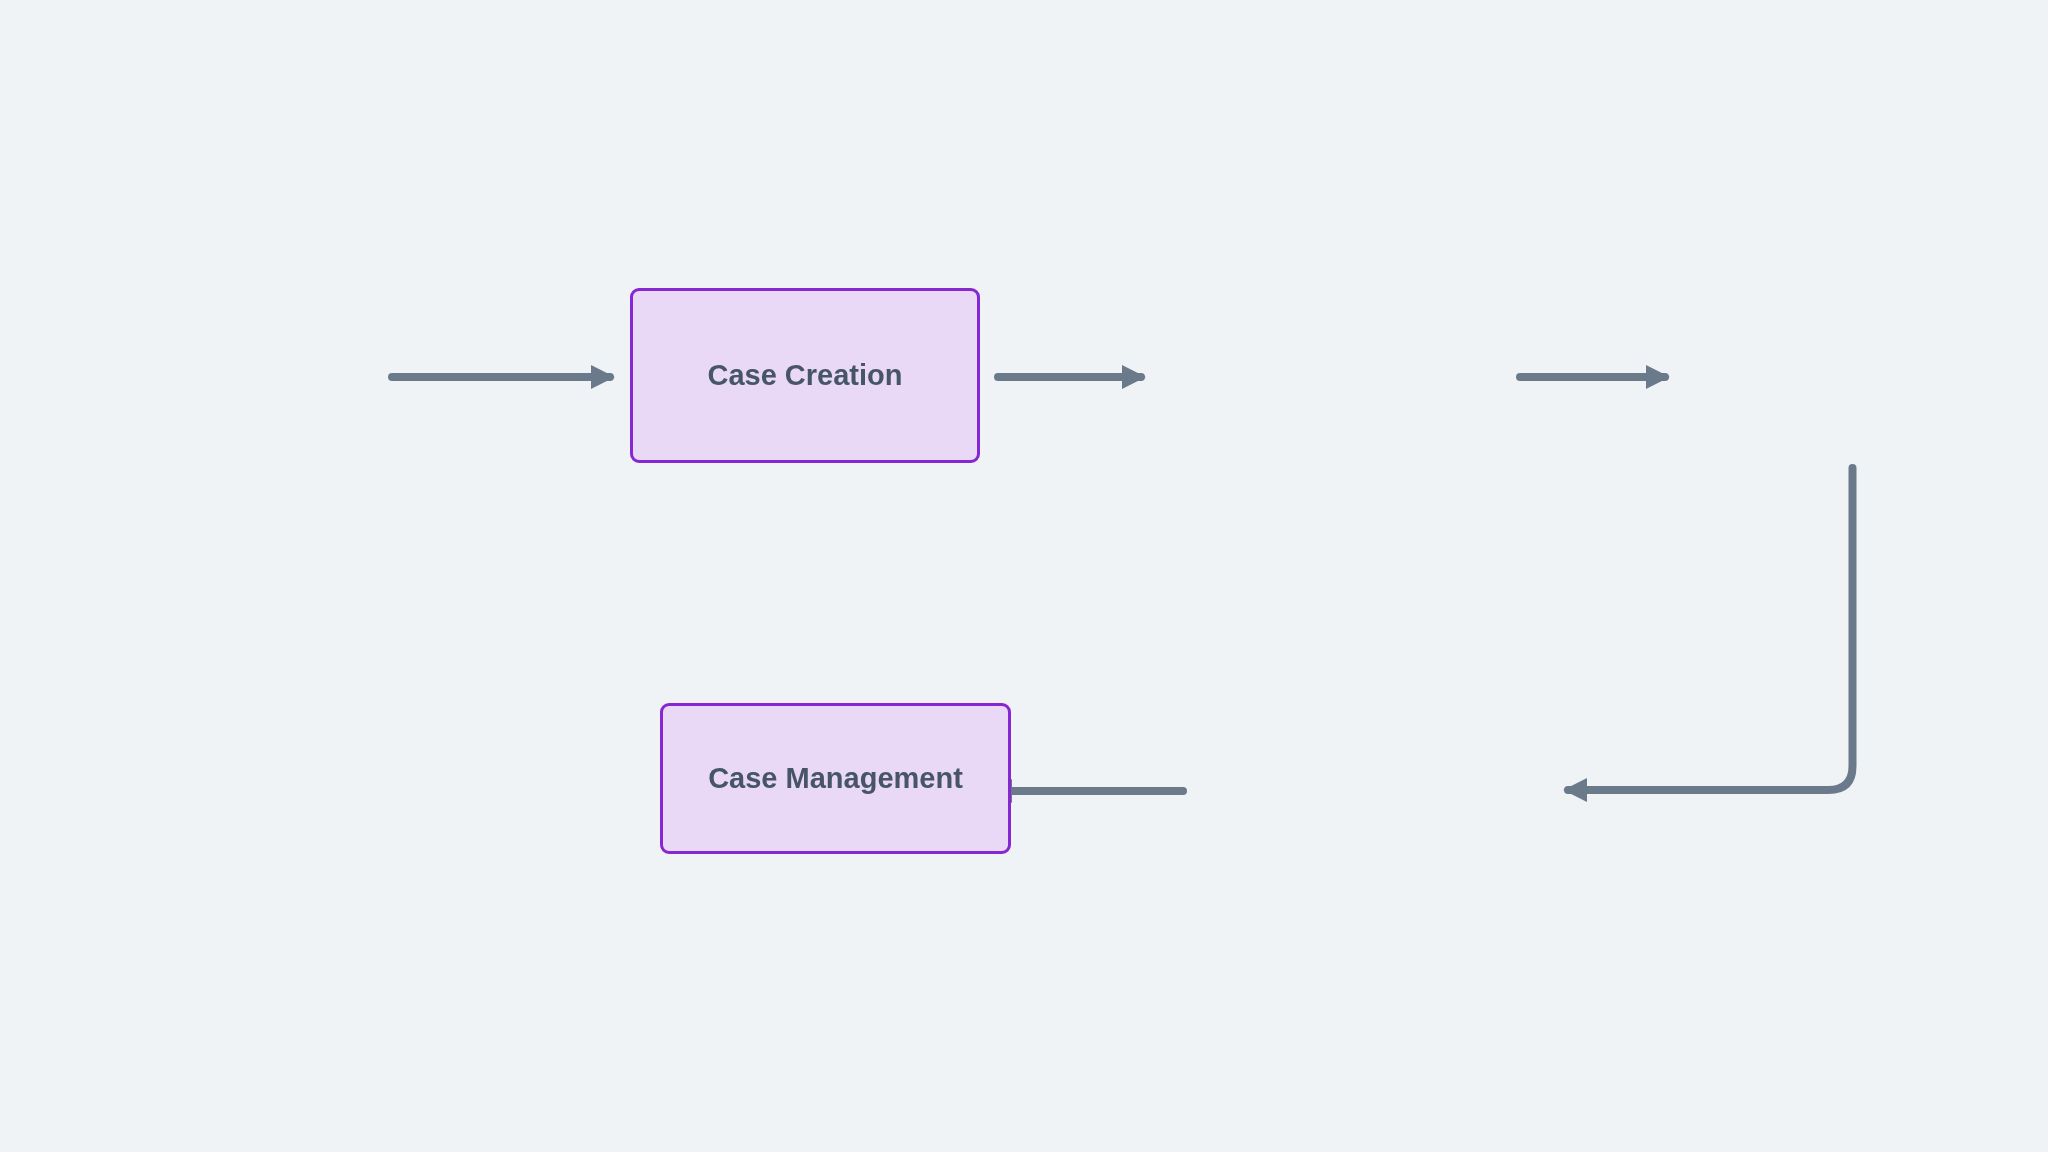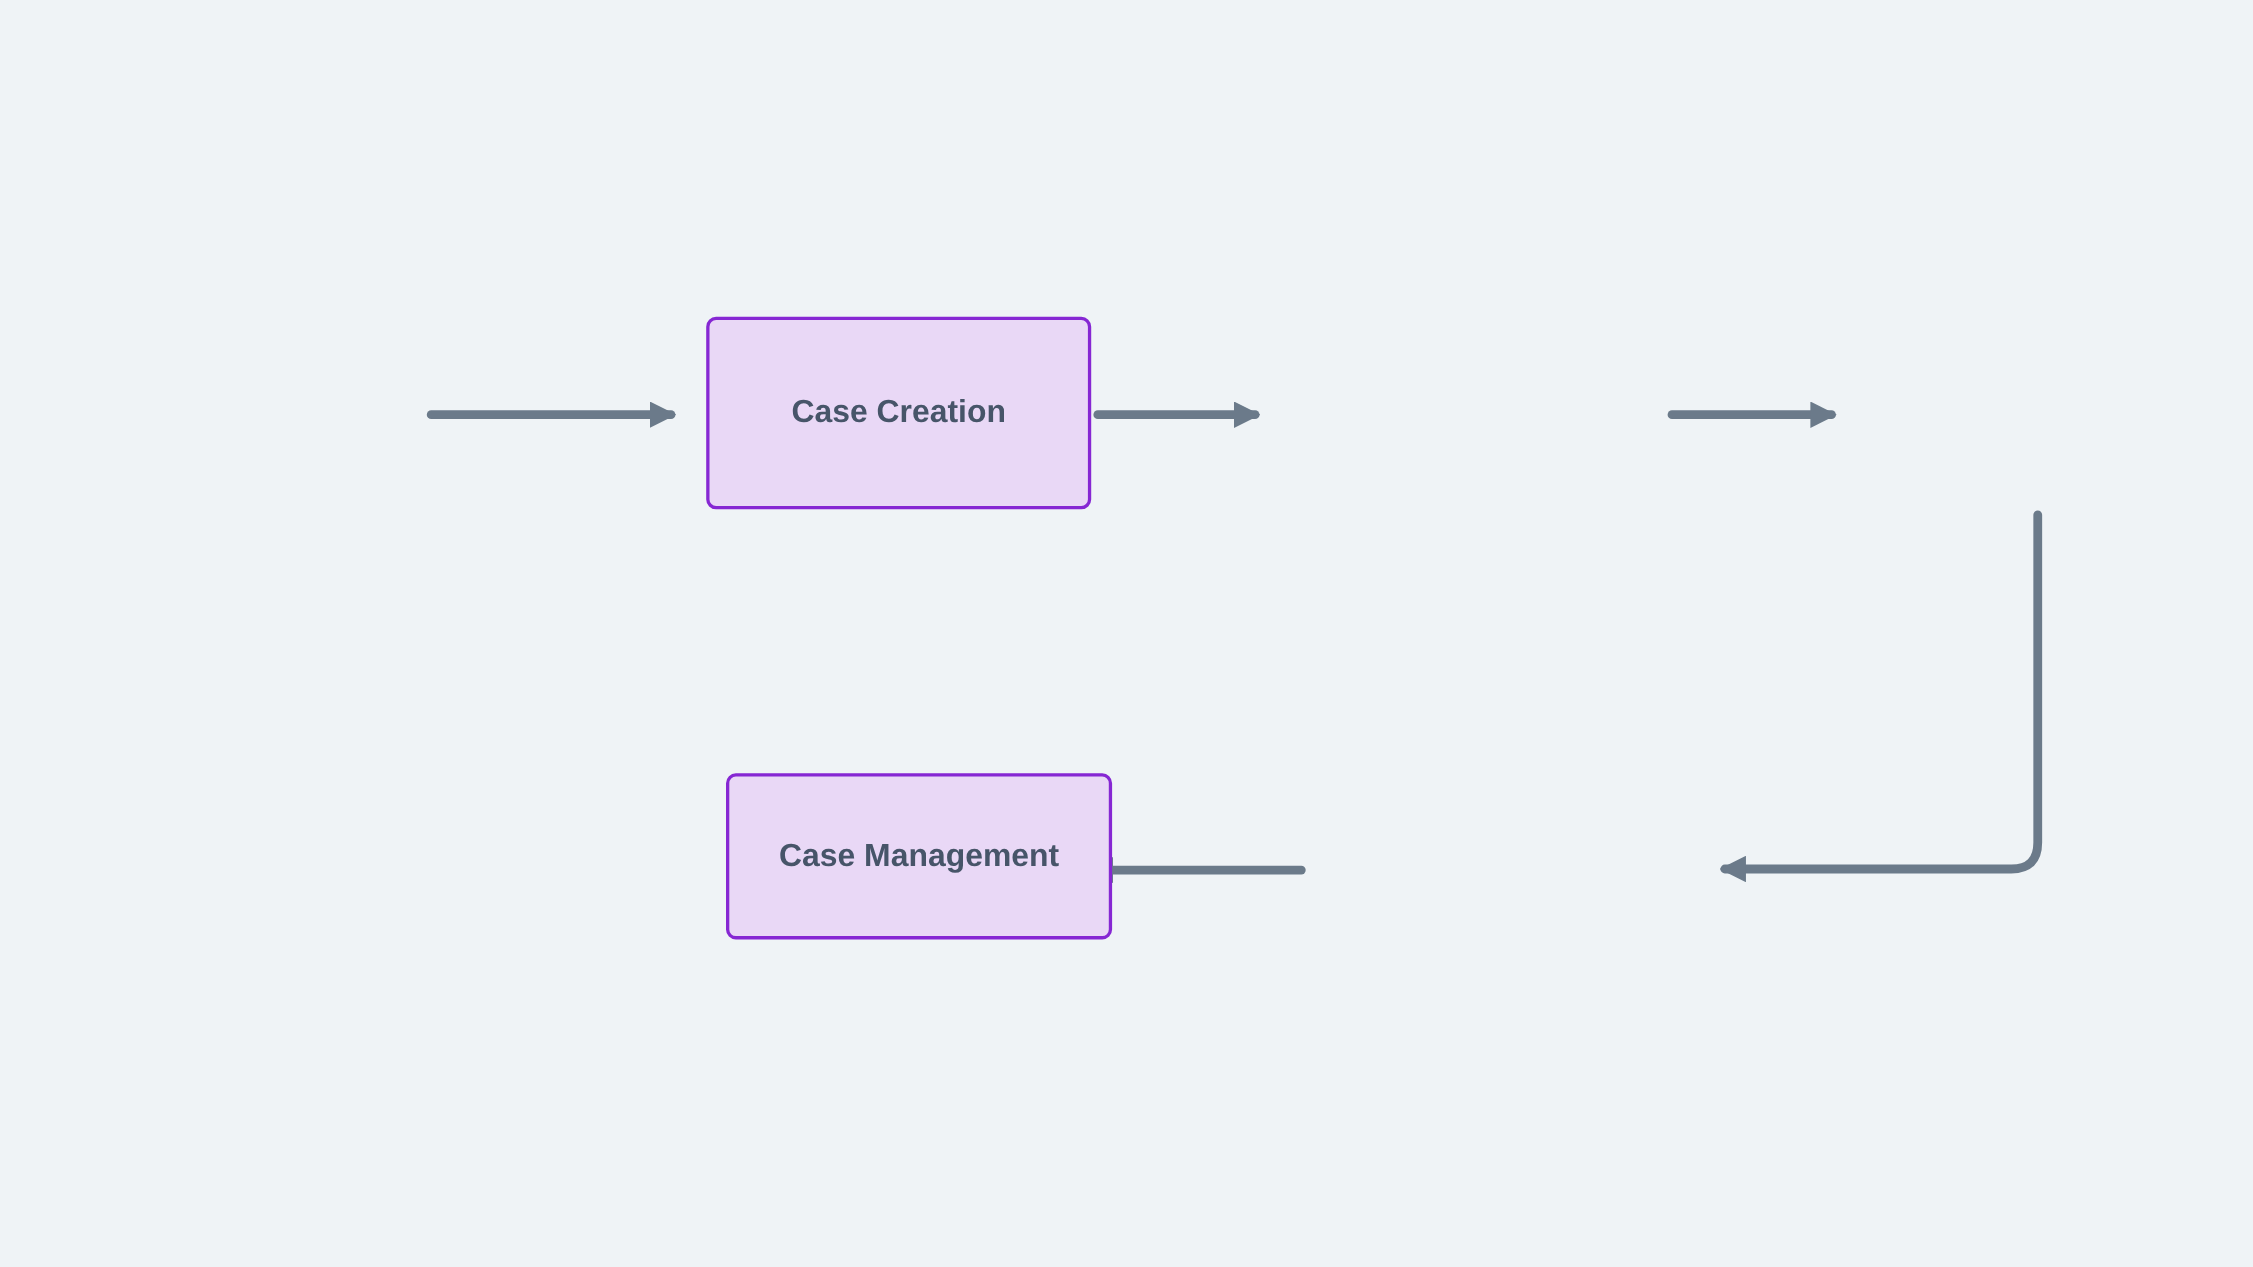--- a/index.html
+++ b/index.html
@@ -42,21 +42,21 @@
     font-size: 29px;
     font-weight: 700;
     line-height: 1.5;
     padding: 0 24px;
   }
   .node .label { display: inline-block; }
   
   .n1 .label, .n4 .label { max-width: 250px; }
 
   .n1 { left: 17px;   top: 288px; width: 353px; height: 177px; }
-  .n2 { left: 630px;  top: 288px; width: 350px; height: 175px; margin-left: 12px; }
+  .n2 { left: 630px;  top: 288px; width: 350px; height: 175px; }
   .n3 { left: 1153px; top: 288px; width: 354px; height: 175px; }
   .n4 { left: 1677px; top: 288px; width: 351px; height: 177px; }
   .n5 { left: 1196px; top: 704px; width: 352px; height: 174px; }
   .n6 { left: 660px;  top: 703px; width: 351px; height: 151px; }
 
   .edge {
     stroke: var(--arrow);
     stroke-width: 8;
     fill: none;
     stroke-linecap: round;

